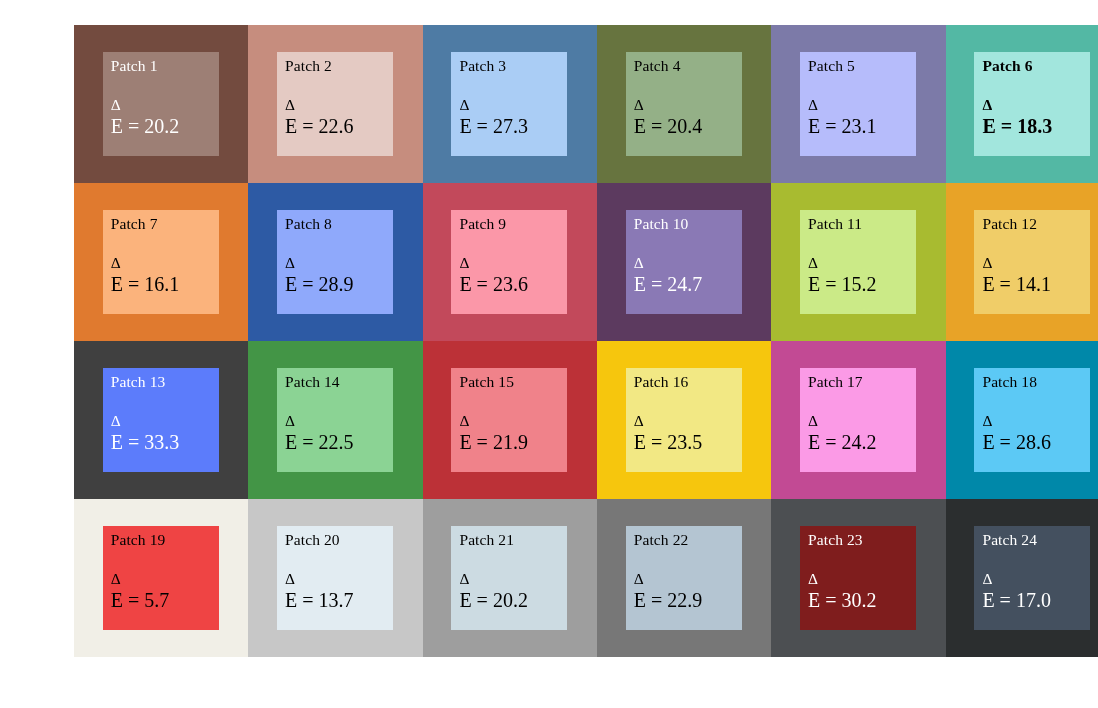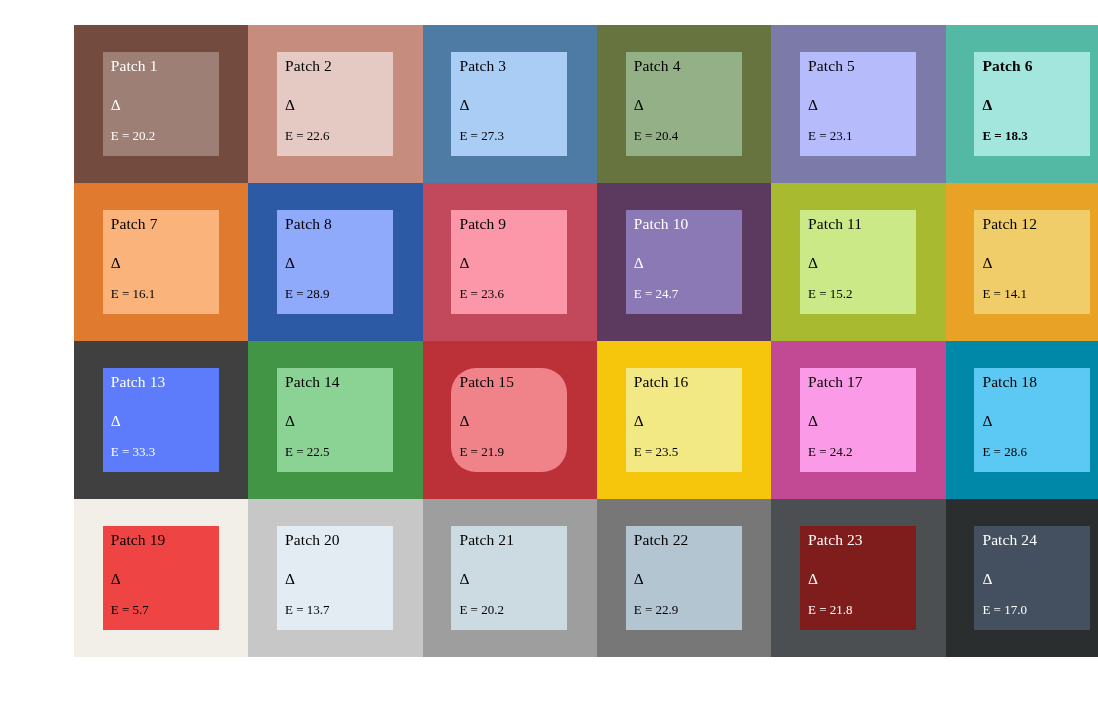--- a/index.html
+++ b/index.html
@@ -44,22 +44,22 @@
     white-space: nowrap;
   }
   .patch-delta {
     display: block;
     margin-top: 24px;
     font-size: 15.5px;
     white-space: nowrap;
   }
   .patch-evalue {
     display: block;
-    margin-top: 16px;
-    font-size: 13px;
+    margin-top: 3px;
+    font-size: 20px;
     white-space: nowrap;
   }
 </style>
 </head>
 <body>
 
 <div id="patch-grid" style="background: rgb(255, 255, 255);">
     <div class="patch-cell" style="background: rgb(115, 75, 63);">
       <div class="patch-inner" style="background: rgb(157, 127, 117); color: rgb(255, 255, 255);">
         <span class="patch-label">Patch 1</span>
@@ -152,21 +152,21 @@
       </div>
     </div>
     <div class="patch-cell" style="background: rgb(67, 149, 70);">
       <div class="patch-inner" style="background: rgb(139, 211, 148); color: rgb(0, 0, 0);">
         <span class="patch-label">Patch 14</span>
         <span class="patch-delta">Δ</span>
         <span class="patch-evalue">E = 22.5</span>
       </div>
     </div>
     <div class="patch-cell" style="background: rgb(188, 49, 55);">
-      <div class="patch-inner" style="background: rgb(240, 130, 138); color: rgb(0, 0, 0); border-radius: 25px;">
+      <div class="patch-inner" style="background: rgb(240, 130, 138); color: rgb(0, 0, 0);">
         <span class="patch-label">Patch 15</span>
         <span class="patch-delta">Δ</span>
         <span class="patch-evalue">E = 21.9</span>
       </div>
     </div>
     <div class="patch-cell" style="background: rgb(246, 198, 13);">
       <div class="patch-inner" style="background: rgb(242, 232, 132); color: rgb(0, 0, 0);">
         <span class="patch-label">Patch 16</span>
         <span class="patch-delta">Δ</span>
         <span class="patch-evalue">E = 23.5</span>
@@ -211,21 +211,21 @@
       <div class="patch-inner" style="background: rgb(180, 197, 210); color: rgb(0, 0, 0);">
         <span class="patch-label">Patch 22</span>
         <span class="patch-delta">Δ</span>
         <span class="patch-evalue">E = 22.9</span>
       </div>
     </div>
     <div class="patch-cell" style="background: rgb(76, 79, 82);">
       <div class="patch-inner" style="background: #7f1d1d; color: rgb(255, 255, 255);">
         <span class="patch-label">Patch 23</span>
         <span class="patch-delta">Δ</span>
-        <span class="patch-evalue">E = 21.8</span>
+        <span class="patch-evalue">E = 30.2</span>
       </div>
     </div>
     <div class="patch-cell" style="background: rgb(43, 46, 47);">
       <div class="patch-inner" style="background: rgb(68, 80, 95); color: rgb(255, 255, 255);">
         <span class="patch-label">Patch 24</span>
         <span class="patch-delta">Δ</span>
         <span class="patch-evalue">E = 17.0</span>
       </div>
     </div>
   </div>

